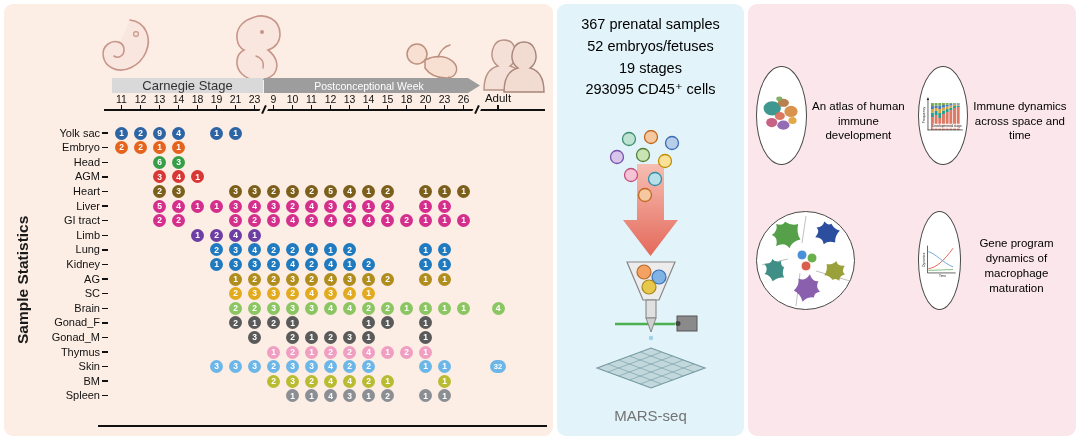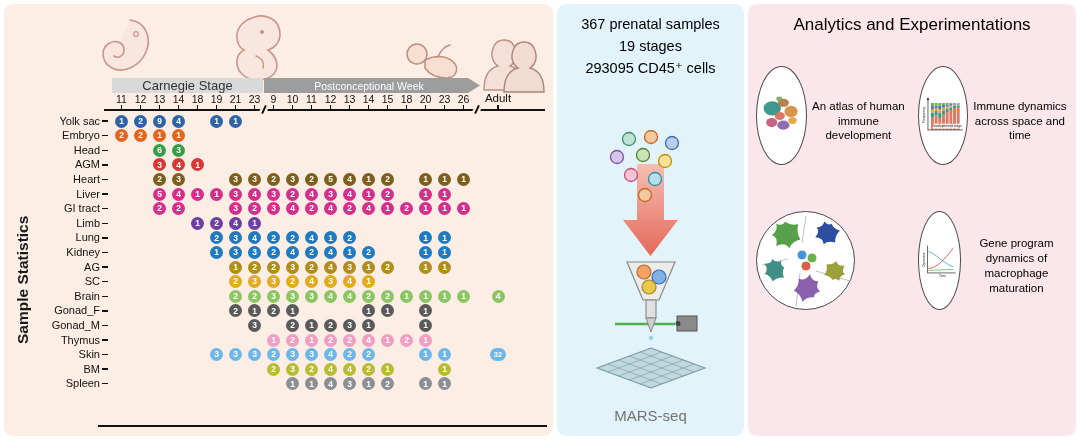--- a/index.html
+++ b/index.html
@@ -32,21 +32,21 @@
   #plot{position:absolute;left:6px;top:90px;width:540px;height:340px;}
   #axis-row{display:flex;margin-left:102px;height:15px;align-items:flex-end;}
   .axis-col{width:19px;text-align:center;font-size:10.5px;color:#111;line-height:1;}
   .axis-col .tk{width:1.3px;height:4px;background:#111;margin:1px auto 0;}
   .axis-col.adult{width:50px;font-size:11.5px;}
   #axis-line{margin-left:94px;width:441px;height:1.8px;background:#111;}
   .brk{position:absolute;width:2px;height:9px;background:#111;transform:rotate(25deg);
     box-shadow:0 0 0 2.5px #fdeee5;top:11px;}
   #brk1{left:253px;} #brk2{left:466px;}
 
-  #matrix{margin-top:3px;}
+  #matrix{margin-top:15px;}
   .mrow{display:flex;align-items:center;height:14.6px;}
   .mlabel{width:90px;text-align:right;font-size:11px;color:#111;line-height:1;margin-right:2px;}
   .mtick{width:6px;height:1.4px;background:#111;margin-right:4px;}
   .mcell{width:19px;height:100%;display:flex;align-items:center;justify-content:center;}
   .mcell.adult{width:50px;}
   .circ{width:13px;height:13px;border-radius:50%;color:#fff;font-size:8.5px;font-weight:bold;
     display:flex;align-items:center;justify-content:center;line-height:1;}
   .circ.wide{width:16px;height:13px;border-radius:7px;font-size:7.5px;}
   #bottom-line{position:absolute;left:88px;top:331px;width:449px;height:2.4px;background:#111;}
 
@@ -983,20 +983,21 @@
           <div class="mcell adult"></div>
         </div>
       </div>
     <div id="bottom-line"></div>
   </div>
 </div>
 
 <div id="mid-panel" class="panel">
   <div id="stats">
       <div class="stat-line">367 prenatal samples</div>
+      <div class="stat-line">52 embryos/fetuses</div>
       <div class="stat-line">19 stages</div>
       <div class="stat-line">293095 CD45⁺ cells</div>
     </div>
 
   <svg id="flow-svg" width="115" height="130" viewBox="0 0 115 130">
     <defs>
       <linearGradient id="ag" x1="0" y1="0" x2="0" y2="1">
         <stop offset="0" stop-color="#f6beb2"></stop>
           <stop offset="1" stop-color="#e4695a"></stop>
       </linearGradient>
@@ -1034,21 +1035,20 @@
         <line x1="40.4" y1="96" x2="94.4" y2="116"></line>
       <line x1="29.6" y1="100" x2="83.6" y2="120"></line>
         <line x1="18.8" y1="104" x2="72.8" y2="124"></line>
     </g>
   </svg>
 
   <div id="mars-label">MARS-seq</div>
 </div>
 
 <div id="right-panel" class="panel">
-  <div id="right-title">Analytics and Experimentations</div>
 
   <div id="cards">
 
     <div class="card">
       <div class="circle-frame">
         <svg width="96" height="96" viewBox="0 0 96 96">
           <g fill-opacity="0.92">
             <ellipse cx="30" cy="33" rx="17" ry="14" fill="#2f8f85"></ellipse>
             <ellipse cx="52" cy="22" rx="11" ry="8" fill="#b0763f"></ellipse>
             <ellipse cx="67" cy="39" rx="13" ry="11" fill="#d78a3d"></ellipse>

